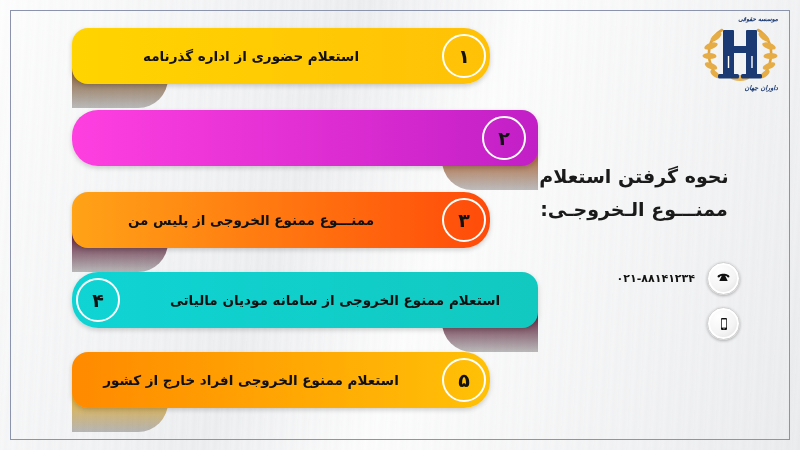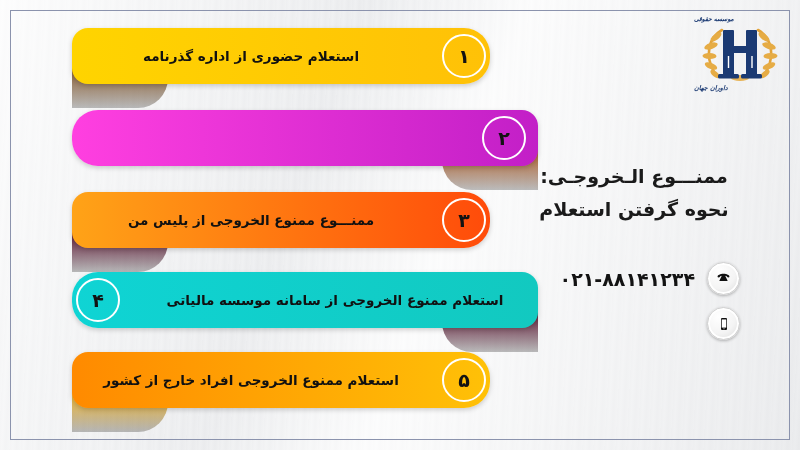--- a/index.html
+++ b/index.html
@@ -52,26 +52,26 @@
   }
   .contacts{position:absolute;right:60px;top:262px;width:230px;}
   .contact{display:flex;align-items:center;gap:12px;margin-bottom:12px;}
   .cicon{
     width:31px;height:31px;min-width:31px;border-radius:50%;
     background:radial-gradient(circle at 35% 28%,#ffffff 0%,#f4f4f4 55%,#d9d9d9 100%);
     border:1px solid #cfcfcf;
     box-shadow:0 1px 3px rgba(0,0,0,.28), inset 0 0 0 2px #fff;
     display:flex;align-items:center;justify-content:center;
   }
-  .cnum{font-size:19px;font-weight:700;color:#131313;letter-spacing:.5px;direction:ltr;}
+  .cnum{font-size:11px;font-weight:700;color:#131313;letter-spacing:.5px;direction:ltr;}
 
   
   .logo{position:absolute;right:14px;top:4px;width:92px;height:96px;}
   .logo .ltop,.logo .lbot{
-    position:absolute;left:0;right:0;text-align:left;
+    position:absolute;left:0;right:8px;text-align:right;
     color:#1b3a73;font-size:6px;font-weight:700;font-style:italic;
   }
   .logo .ltop{top:11px;}
   .logo .lbot{bottom:8px;color:#1b3a73;font-size:6.5px;}
 </style>
 </head>
 <body>
 
 <div class="frame"></div>
 
@@ -95,35 +95,35 @@
         <div class="fold left" style="background: linear-gradient(rgb(93, 18, 48) 0%, rgba(0, 0, 0, 0.25) 100%);"></div>
         <div class="bar badge-right" style="background: linear-gradient(270deg, rgb(255, 75, 10) 0%, rgb(255, 163, 23) 100%);">
           <div class="badge">۳</div>
           <div class="label">ممنـــوع ممنوع الخروجی از پلیس من</div>
         </div>
       </div>
       <div class="row" style="top: 272px; left: 72px; right: 262px;">
         <div class="fold right" style="background: linear-gradient(rgb(93, 18, 48) 0%, rgba(0, 0, 0, 0.25) 100%);"></div>
         <div class="bar badge-left" style="background: linear-gradient(90deg, rgb(15, 212, 212) 0%, rgb(18, 201, 192) 100%);">
           <div class="badge">۴</div>
-          <div class="label">استعلام ممنوع الخروجی از سامانه موسسه مالیاتی</div>
+          <div class="label">استعلام ممنوع الخروجی از سامانه مودیان مالیاتی</div>
         </div>
       </div>
       <div class="row" style="top: 352px; left: 72px; right: 310px;">
         <div class="fold left" style="background: linear-gradient(rgb(240, 180, 41) 0%, rgba(0, 0, 0, 0.25) 100%);"></div>
         <div class="bar badge-right" style="background: linear-gradient(270deg, rgb(255, 193, 7) 0%, rgb(255, 138, 0) 100%);">
           <div class="badge">۵</div>
           <div class="label">استعلام ممنوع الخروجی افراد خارج از کشور</div>
         </div>
       </div>
     </div>
 
   <div class="headline">
+    <div>نحوه گرفتن استعلام</div>
     <div>ممنـــوع الـخروجـی:</div>
-    <div>نحوه گرفتن استعلام</div>
   </div>
 
   <div class="contacts">
 
     <div class="contact">
       <span class="cicon">
         <svg width="17" height="17" viewBox="0 0 24 24" aria-hidden="true">
           <path fill="#111" d="M12 5.2c-4.6 0-8.4 2-8.4 4.1 0 .8.5 1.3 1.5 1.3.9 0 1.6-.4 1.9-1 .3-.7 1.4-1.2 2.6-1.4l-3.3 6.6c-.2.4.1.9.6.9h10.2c.5 0 .8-.5.6-.9l-3.3-6.6c1.2.2 2.3.7 2.6 1.4.3.6 1 1 1.9 1 1 0 1.5-.5 1.5-1.3 0-2.1-3.8-4.1-8.4-4.1z"></path>
           <path fill="#111" d="M12 10.3c-1.6 0-2.9 1.3-3.5 3.1h7c-.6-1.8-1.9-3.1-3.5-3.1z"></path>
         </svg>

